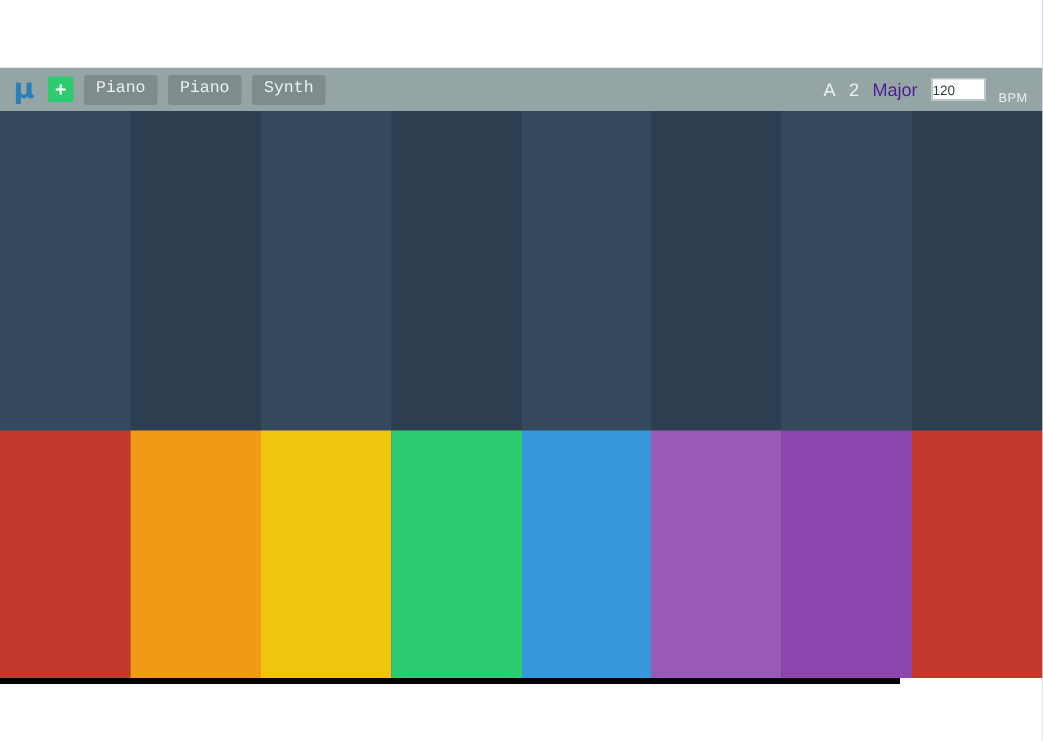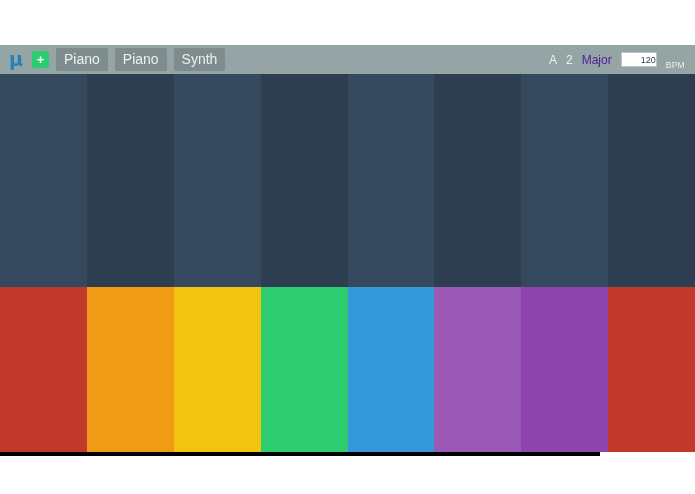--- a/index.html
+++ b/index.html
@@ -81,22 +81,22 @@
     padding: 0;
     cursor: pointer;
     font-family: "Liberation Sans", sans-serif;
   }
 
   .tab {
     background: #7f8c8d;
     color: #ecf0f1;
     border: none;
     border-radius: 2px;
-    font-size: 14px;
-    font-family: Liberation Sans, sans-serif;
+    font-size: 11px;
+    font-family: Liberation Mono, monospace;
     padding: 4px 8px 5px 8px;
     cursor: pointer;
     line-height: 1;
   }
   .tab.is-active {
     background: #7f8c8d;
   }
 
   .key-label {
     color: #ecf0f1;
@@ -119,21 +119,21 @@
 
   .bpm-input {
     width: 36px;
     height: 15px;
     background: #ffffff;
     border: 1px solid #bdc3c7;
     border-radius: 0;
     font-size: 9px;
     font-family: "Liberation Sans", sans-serif;
     color: #2c3e50;
-    text-align: right;
+    text-align: left;
     padding: 0;
     box-sizing: border-box;
   }
   .bpm-unit {
     color: #ecf0f1;
     font-size: 8.5px;
     letter-spacing: 0.3px;
     line-height: 1;
     user-select: none;
     margin-top: 12px;

